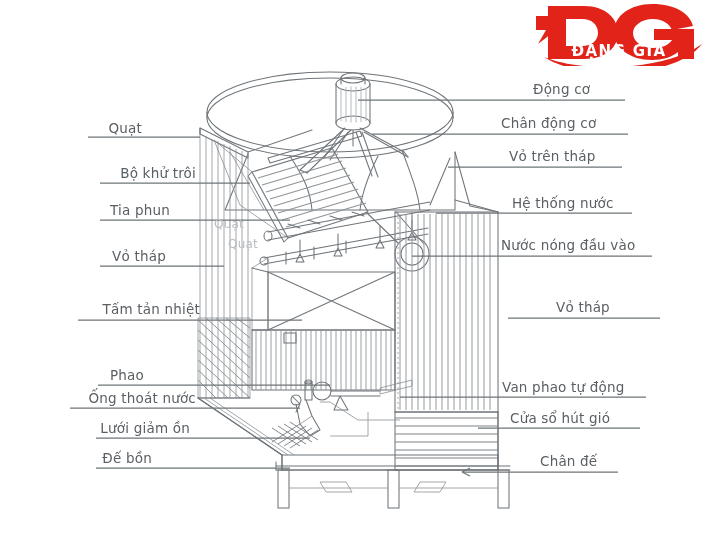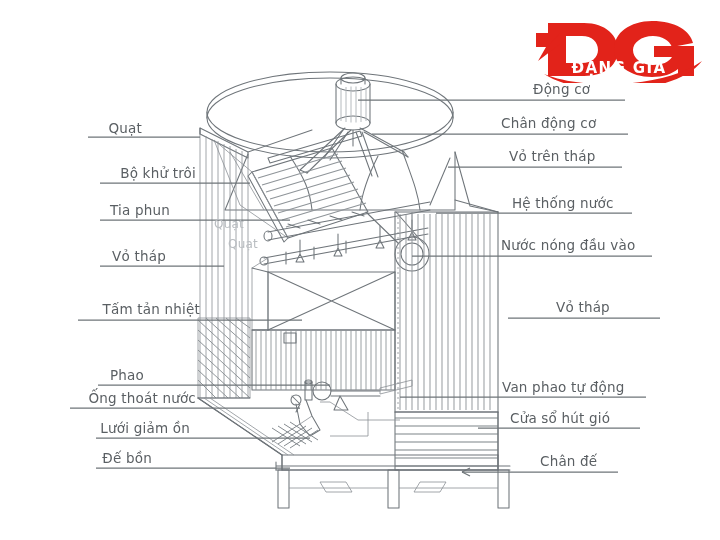--- a/index.html
+++ b/index.html
@@ -15,21 +15,21 @@
     font-size:13.5px;
     fill:#5a5f63;
     letter-spacing:.2px;
   }
   .lbl-r{text-anchor:start;}
   .lbl-l{text-anchor:end;}
   .ghost{fill:#b9bdc1;font-size:12px;}
   .ldr{stroke:#6e7478;stroke-width:1.25;fill:none;}
   .drw{stroke:#6f757a;fill:none;stroke-width:1.05;stroke-linejoin:round;stroke-linecap:round;}
   .drw-t{stroke:#8b9196;fill:none;stroke-width:.8;}
-  .logo-wrap{position:absolute;right:14px;top:17px;width:180px;height:66px;}
+  .logo-wrap{position:absolute;right:14px;top:0;width:180px;height:66px;}
 </style>
 </head>
 <body>
 
 <div id="stage">
 
   <svg width="720" height="540" viewBox="0 0 720 540">
 
     <g>
 

